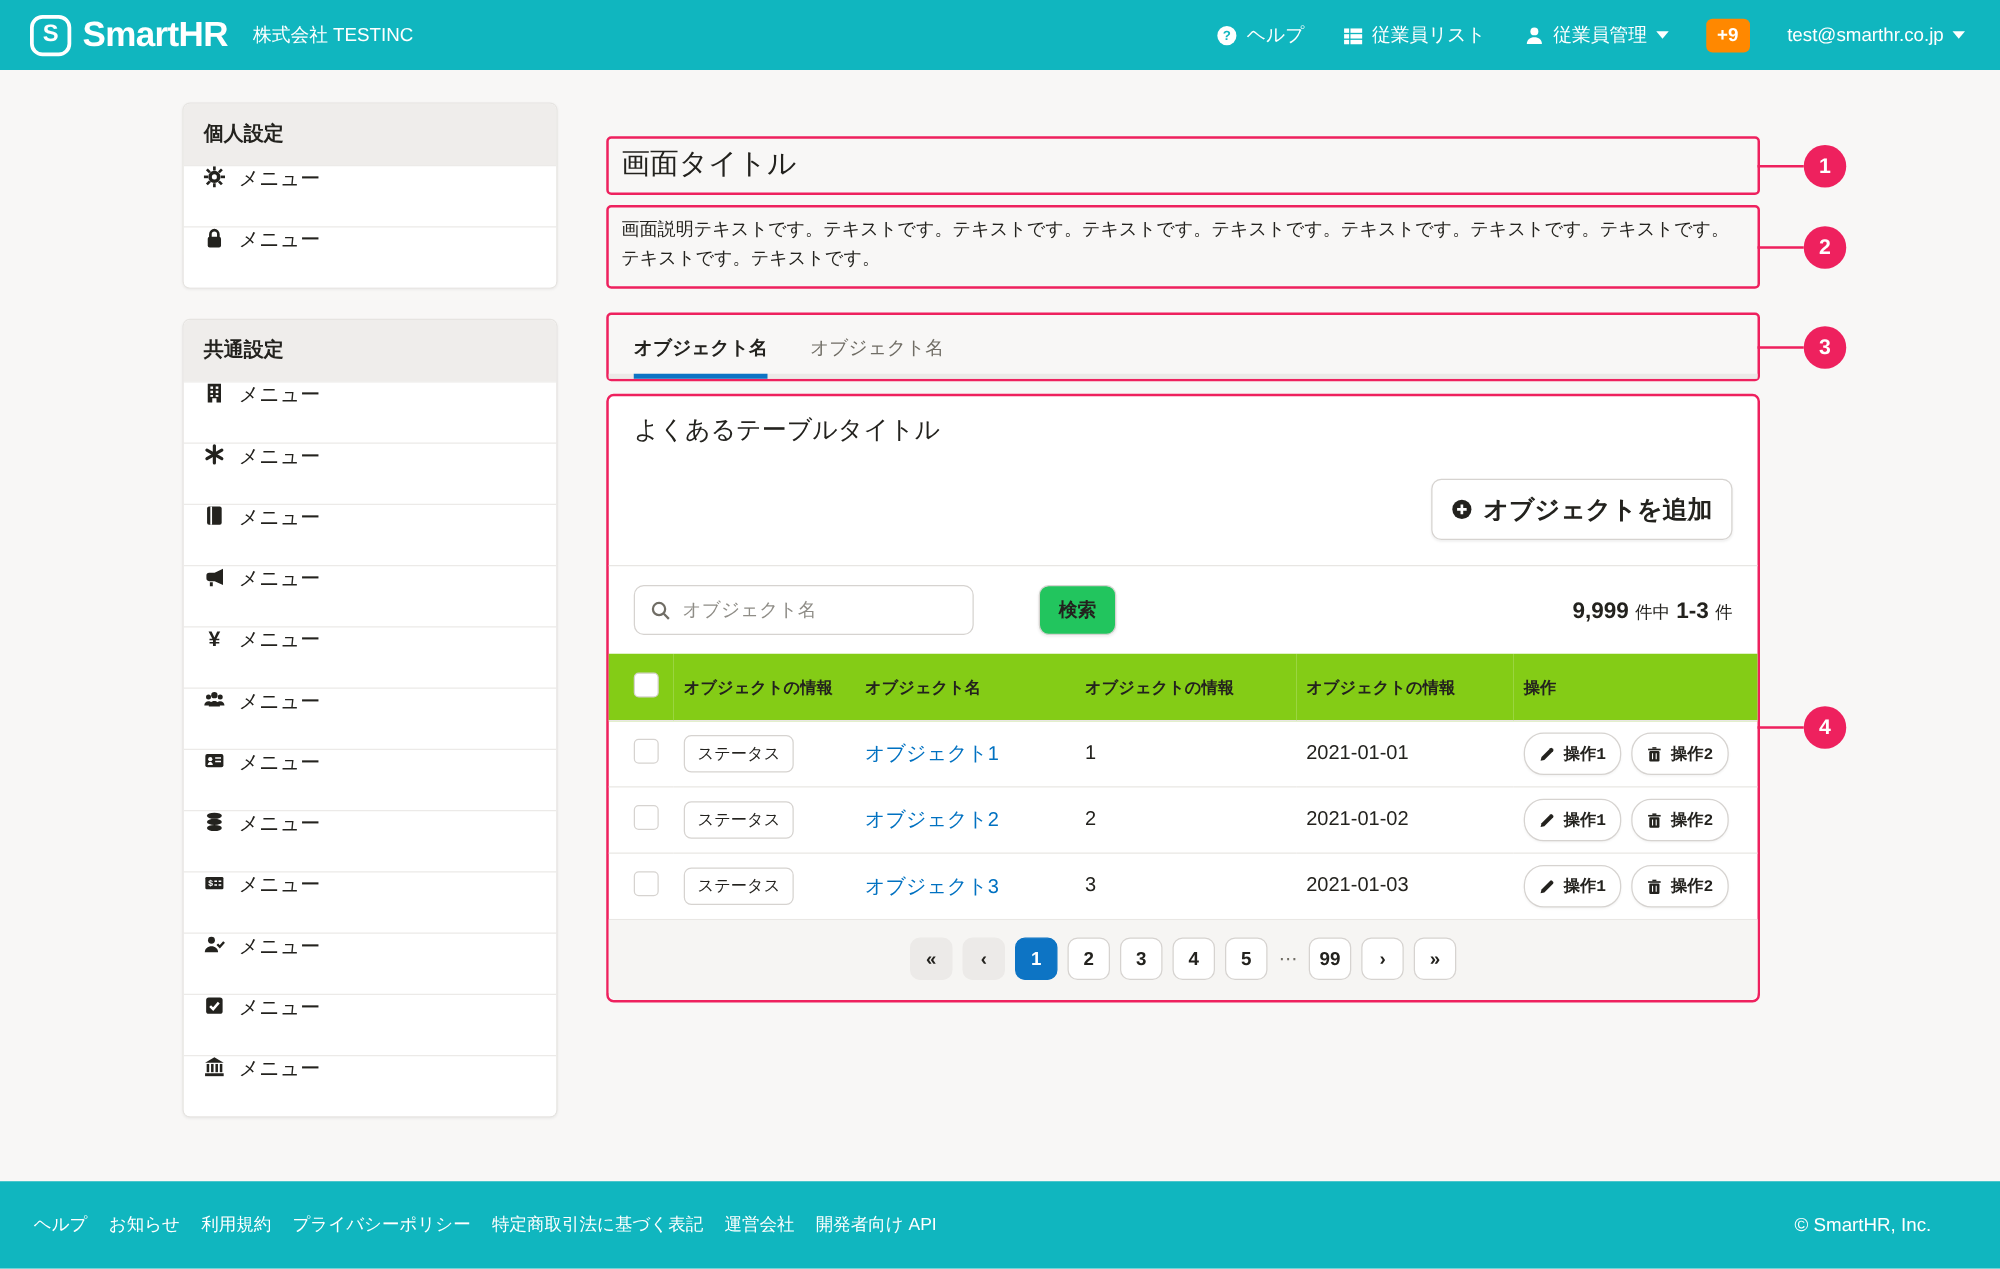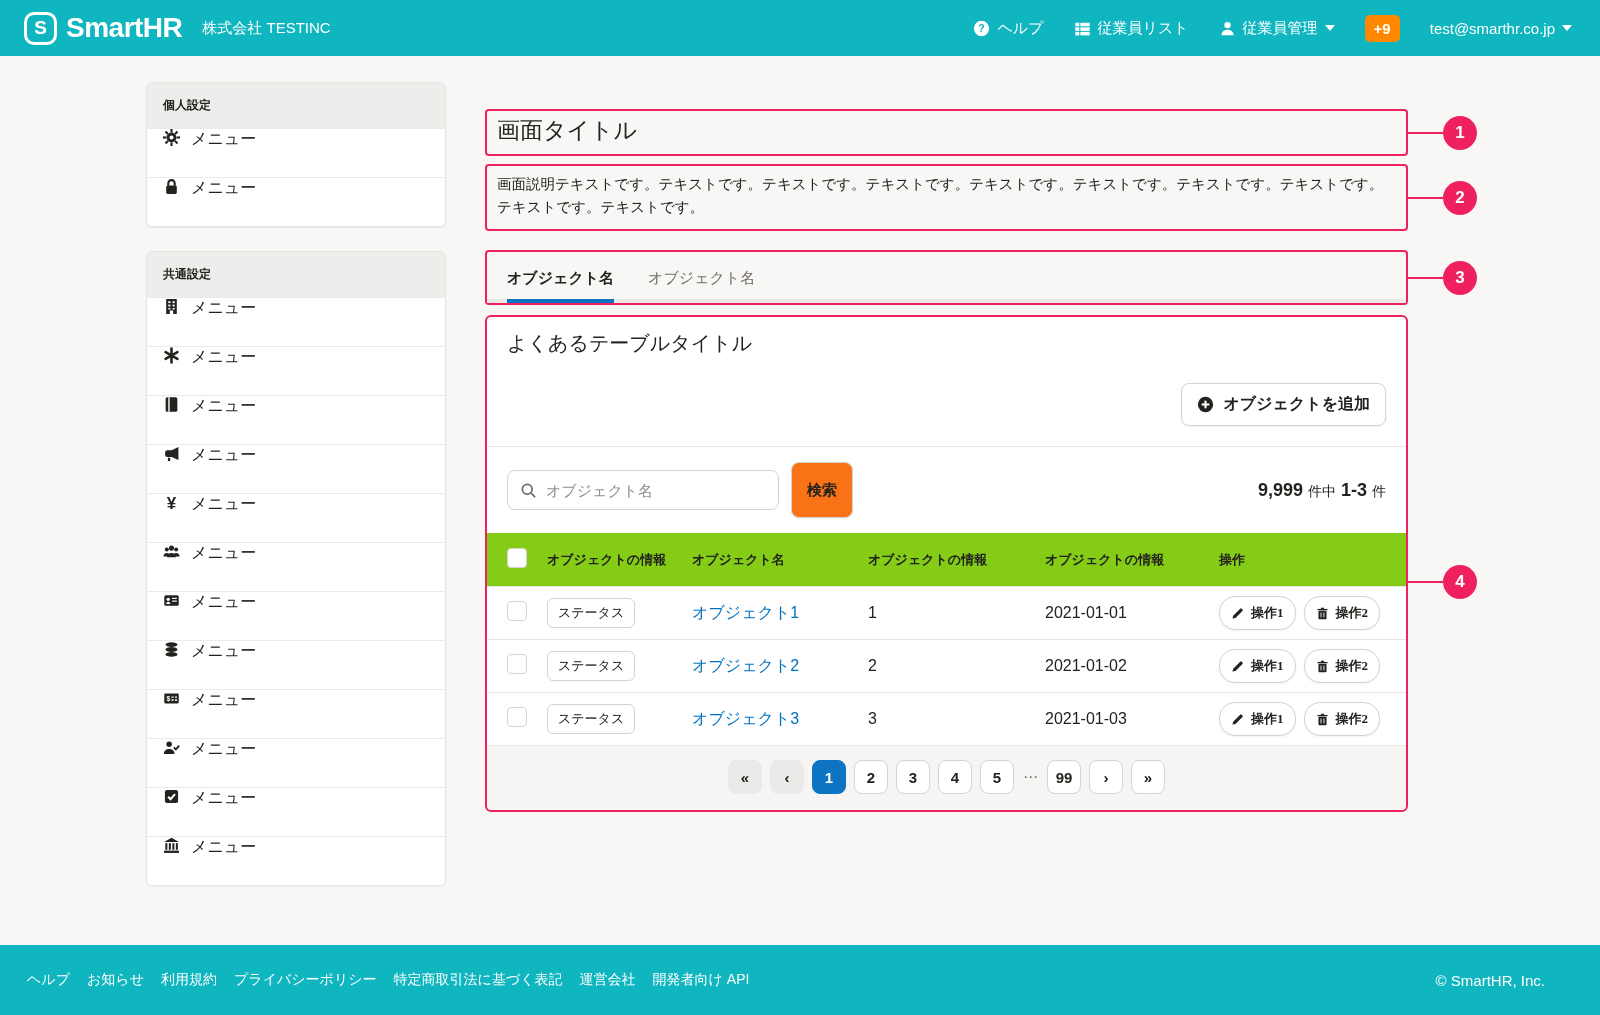--- a/index.html
+++ b/index.html
@@ -36,21 +36,21 @@
   .caret{width:0;height:0;border-left:5px solid transparent;border-right:5px solid transparent;border-top:6px solid #fff;display:inline-block;}
   .badge{background:var(--orange);border-radius:5px;padding:5px 9px;font-size:15px;font-weight:700;}
 
   
   .content{flex:1 1 auto;display:flex;align-items:flex-start;background:var(--page-bg);padding:26px 0 0 146px;overflow:hidden;}
 
   
   .sidebar{width:300px;flex:0 0 auto;}
   .side-card{background:#fff;border:1px solid #e6e4e1;border-radius:6px;overflow:hidden;box-shadow:0 1px 2px rgba(0,0,0,.05);}
   .side-card + .side-card{margin-top:24px;}
-  .side-head{background:#efedeb;font-weight:700;font-size:12px;padding:14px 16px;}
+  .side-head{background:#efedeb;font-weight:700;font-size:16px;padding:14px 16px;}
   .side-item{display:flex;align-items:flex-start;gap:11px;padding:0 16px;height:49px;font-size:16px;border-top:1px solid #eceae8;cursor:pointer;background:#fff;}
   .yen-glyph{font-weight:700;font-size:17px;width:17px;text-align:center;}
 
   
   .main{margin-left:39px;width:923px;flex:0 0 auto;}
   .annot-box{position:relative;border:2px solid var(--pink);border-radius:4px;}
   .annot-tag{position:absolute;right:-71px;display:flex;align-items:center;pointer-events:none;}
   .annot-tag.center{top:50%;transform:translateY(-50%);}
   .annot-line{width:37px;height:2px;background:var(--pink);}
   .annot-num{width:34px;height:34px;border-radius:50%;background:var(--pink);color:#fff;font-size:17px;font-weight:700;display:flex;align-items:center;justify-content:center;}
@@ -62,41 +62,41 @@
   .tabs{display:flex;gap:34px;padding:17px 20px 0;border-bottom:4px solid #eceae8;}
   .tab{font-size:15px;padding-bottom:11px;color:var(--gray-text);border-bottom:4px solid transparent;margin-bottom:-4px;cursor:pointer;}
   .tab.active{color:var(--ink);font-weight:700;border-bottom-color:var(--blue);}
 
   
   .box-table{background:#fff;border-radius:6px;}
   .card-top{padding:13px 20px 20px;}
   .card-title{font-size:20px;font-weight:400;}
   .card-desc{margin-top:12px;font-size:14.5px;line-height:1.6;}
   .add-row{display:flex;justify-content:flex-end;margin-top:26px;}
-  .btn{display:inline-flex;align-items:center;gap:9px;background:#fff;border:1px solid var(--border);border-radius:8px;font-weight:700;color:var(--ink);font-size:16px;padding:10px 15px;cursor:pointer;box-shadow:0 1px 2px rgba(0,0,0,.06);font-family:inherit;}
+  .btn{display:inline-flex;align-items:center;gap:9px;background:#fff;border:1px solid var(--border);border-radius:8px;font-weight:700;color:var(--ink);font-size:20px;padding:10px 15px;cursor:pointer;box-shadow:0 1px 2px rgba(0,0,0,.06);font-family:inherit;}
   .card-search{border-top:1px solid #e8e6e3;padding:15px 20px;display:flex;align-items:center;gap:12px;}
   .search-box{display:flex;align-items:center;gap:9px;width:272px;height:40px;border:1px solid var(--border);border-radius:8px;padding:0 12px;background:#fff;}
   .search-box input{border:none;outline:none;font-size:15px;width:100%;color:var(--ink);font-family:inherit;background:transparent;}
   .search-box input::placeholder{color:#8f8d87;}
-  .search-btn{height:56px;padding:0 15px;font-weight:700;font-size:15px;border:1px solid var(--border);border-radius:8px;background:#f97316;cursor:pointer;color:var(--ink);box-shadow:0 1px 2px rgba(0,0,0,.06);font-family:inherit;}
+  .search-btn{height:40px;padding:0 15px;font-weight:700;font-size:15px;border:1px solid var(--border);border-radius:8px;background:#22c55e;cursor:pointer;color:var(--ink);box-shadow:0 1px 2px rgba(0,0,0,.06);font-family:inherit;margin-left:40px;}
   .count{margin-left:auto;font-size:14px;display:flex;align-items:flex-end;}
   .count > * + *{margin-left:5px;}
   .count b{font-size:18px;}
 
   table{width:100%;border-collapse:collapse;}
   thead tr{background:#84cc16;}
   th{font-size:13px;font-weight:700;text-align:left;padding:15px 8px;}
   td{padding:9px 8px;font-size:16px;}
   tbody tr{border-top:1px solid var(--line);height:49px;}
   .cell-check{padding-left:20px !important;}
   .checkbox{width:20px;height:20px;border:1px solid var(--border);border-radius:4px;background:#fff;display:inline-block;cursor:pointer;}
   .tag{display:inline-block;border:1px solid var(--border);border-radius:6px;padding:5px 10px;font-size:13px;background:#fff;}
   a.link{color:var(--link);text-decoration:none;cursor:pointer;}
   .row-actions{display:flex;gap:8px;}
-  .mini-btn{display:inline-flex;align-items:center;gap:7px;border:1px solid var(--border);border-radius:16px;background:#fff;font-weight:700;font-size:13px;padding:7px 11px;cursor:pointer;color:var(--ink);box-shadow:0 1px 2px rgba(0,0,0,.05);font-family:Liberation Serif, serif;}
+  .mini-btn{display:inline-flex;align-items:center;gap:7px;border:1px solid var(--border);border-radius:16px;background:#fff;font-weight:700;font-size:13px;padding:7px 11px;cursor:pointer;color:var(--ink);box-shadow:0 1px 2px rgba(0,0,0,.05);font-family:Liberation Mono, monospace;}
   .mini-btn .ic{width:13px;height:13px;}
 
   .card-footer{border-top:1px solid var(--line);background:#f6f5f3;padding:14px 0 16px;display:flex;justify-content:center;border-radius:0 0 6px 6px;}
   .pager{display:flex;align-items:center;gap:8px;}
   .page-btn{min-width:34px;height:34px;display:flex;align-items:center;justify-content:center;border:1px solid var(--border);border-radius:8px;background:#fff;font-size:15px;font-weight:700;cursor:pointer;color:var(--ink);font-family:inherit;}
   .page-btn.disabled{background:#eceae8;border-color:#eceae8;}
   .page-btn.active{background:var(--blue);border-color:var(--blue);color:#fff;}
   .page-ellipsis{color:var(--gray-text);font-size:15px;padding:0 1px;}
 
   

